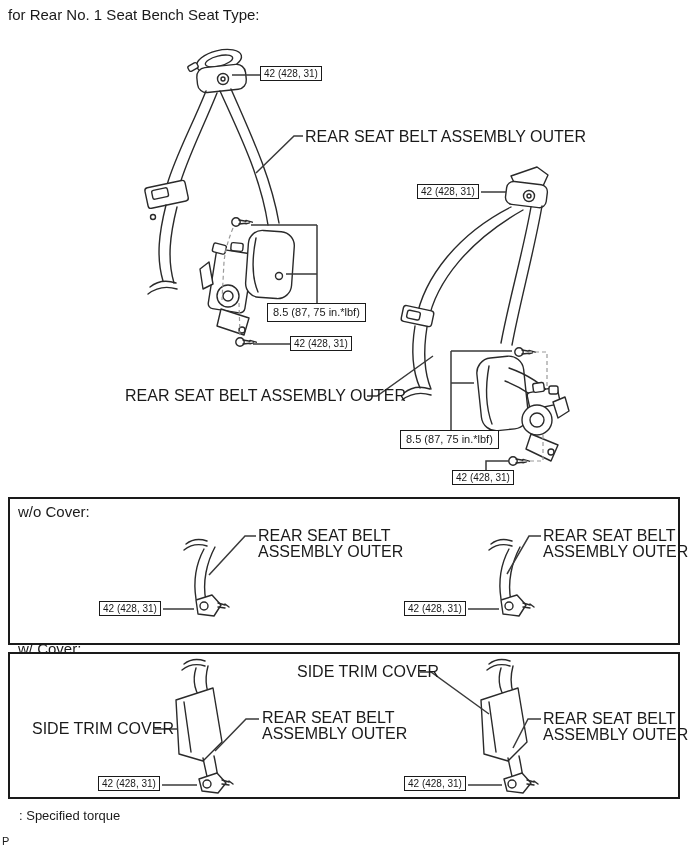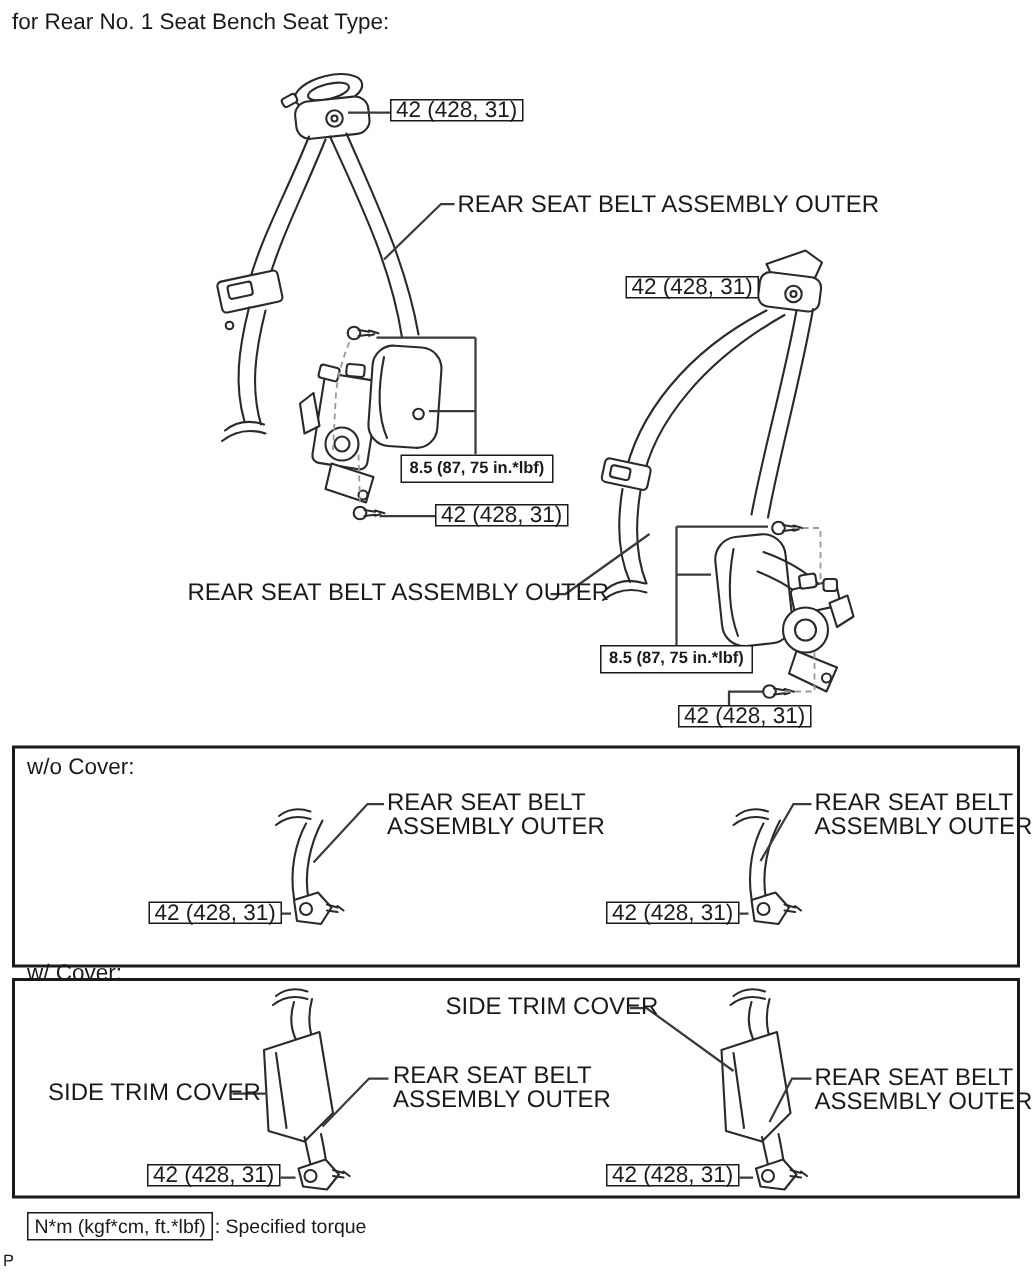--- a/index.html
+++ b/index.html
@@ -4,23 +4,23 @@
 <style>
   html,body { margin:0; padding:0; background:#ffffff; }
   body { width:690px; height:854px; font-family:"Liberation Sans", sans-serif; color:#1a1a1a; }
   .stage { position:relative; width:690px; height:854px; overflow:hidden; background:#fff;padding-left:39px; }
   .stage svg { position:absolute; left:0; top:0; z-index:1; }
   .abs { position:absolute; }
   .page-title { left:8px; top:6px; font-size:15px; z-index:3; white-space:nowrap; }
   .plabel { position:absolute; font-size:16px; line-height:16px; white-space:nowrap; z-index:3; }
   .tq {
     position:absolute; border:1.4px solid #1a1a1a; background:#fff;
-    font-size:15px; line-height:13px; padding:0 3px; white-space:nowrap; z-index:3;
+    font-size:10px; line-height:13px; padding:0 3px; white-space:nowrap; z-index:3;
   }
-  .tq.big { font-size:11px; line-height:15px; padding:1px 5px;font-weight:bold; }
+  .tq.big { font-size:11px; line-height:15px; padding:1px 5px; }
   .section-box { position:absolute; border:2px solid #1a1a1a; background:transparent; box-sizing:border-box; z-index:0; }
   .section-title { position:absolute; font-size:15px; z-index:3; white-space:nowrap; }
   .legend { position:absolute; left:18px; top:808px; display:flex; align-items:center; font-size:13px; z-index:3; white-space:nowrap; }
   .legend .unit-box { border:1.4px solid #1a1a1a; padding:1px 4px; background:#fff; }
   .legend .desc { margin-left:1px; }
   .footer-mark { position:absolute; left:2px; top:835px; font-size:11px; z-index:3; }
   
   .shape { fill:#ffffff; stroke:#2a2a2a; stroke-width:1.4; stroke-linejoin:round; }
   .line  { fill:none; stroke:#2a2a2a; stroke-width:1.4; stroke-linecap:round; }
   .dash  { fill:none; stroke:#9a9a9a; stroke-width:1.2; stroke-dasharray:4 3; }
@@ -204,18 +204,17 @@
     <div>ASSEMBLY OUTER</div>
   </div>
   <div class="tq" style="left:98px; top:776px;">42 (428, 31)</div>
   <div class="plabel" style="left:543px; top:711px;">
     <div>REAR SEAT BELT</div>
     <div>ASSEMBLY OUTER</div>
   </div>
   <div class="tq" style="left:404px; top:776px;">42 (428, 31)</div>
 
   <div class="legend">
-    <span class="unit-box">N*m (kgf*cm, ft.*lbf)</span>
     <span class="desc">: Specified torque</span>
   </div>
 
   <div class="footer-mark">P</div>
 </div>
 
 </body></html>

